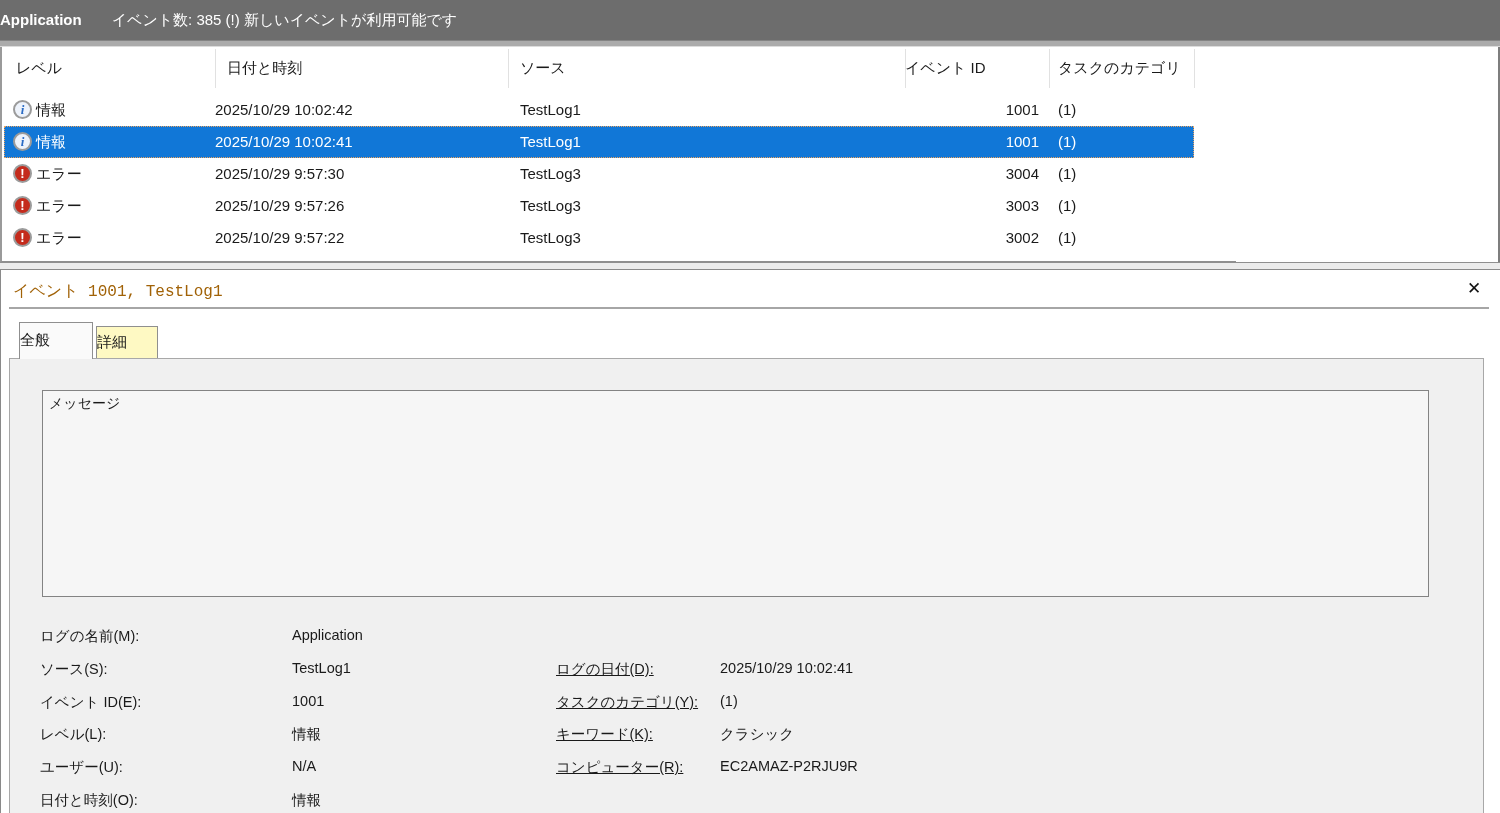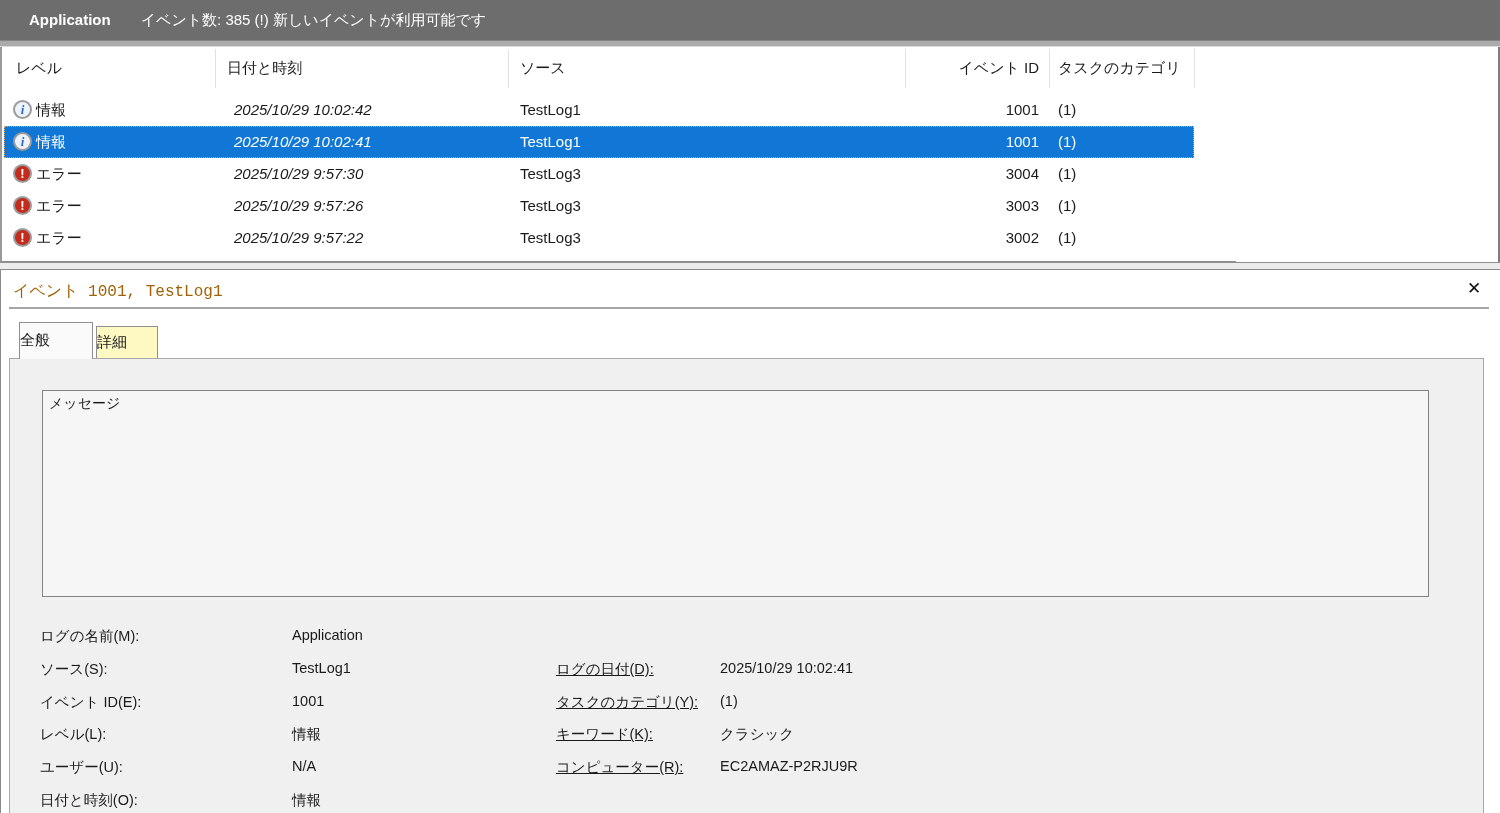--- a/index.html
+++ b/index.html
@@ -3,44 +3,44 @@
 <meta charset="utf-8">
 <style>
   * { box-sizing: border-box; margin: 0; padding: 0; }
   html,body { width:1500px; height:813px; overflow:hidden; background:#fff;
     font-family:"Liberation Sans","DejaVu Sans",sans-serif; color:#1a1a1a; }
   .app { position:relative; width:1500px; height:813px; border-right:2px solid #7e7e7e; }
 
   
   .topbar { position:absolute; left:0; top:0; width:1500px; height:40px;
     background:#6d6d6d; color:#fff; font-size:15px; line-height:40px;
-    padding-left:29px; white-space:nowrap; }
+    padding-left:0; white-space:nowrap; }
   .topbar .log-name { font-weight:bold; }
   .topbar .log-status { margin-left:30px; }
   .topbar-edge { position:absolute; left:0; top:40px; width:1500px; height:7px;
     background:#ababab; border-top:1px solid #848484; border-bottom:1px solid #dcdcdc; }
 
   
   .list { position:absolute; left:0; top:47px; width:1236px; height:215px;
     background:#fff; overflow:hidden; border-left:2px solid #9a9a9a;
     border-bottom:1px solid #8f8f8f; }
   .list-header { position:absolute; left:0; top:0; width:1500px; height:43px;
     background:#fff; font-size:15px; }
   .hsepcol { position:absolute; top:2px; height:39px; width:1px; background:#e1e1e1; }
   .col-lv   { position:absolute; left:14px;  top:12px; }
   .col-dt   { position:absolute; left:225px; top:12px; }
   .col-src  { position:absolute; left:518px; top:12px; }
-  .col-id   { position:absolute; left:903px; top:12px; width:134px; text-align:right; }
+  .col-id   { position:absolute; left:903px; top:12px; width:134px; text-align:left; }
   .col-cat  { position:absolute; left:1056px;top:12px; }
 
   .rows { position:absolute; left:0; top:47px; width:1500px; }
   .row { position:absolute; left:0; width:1500px; height:32px; font-size:15px; }
   .row .cell { position:absolute; top:7px; }
   .row .c-lv  { left:34px; }
-  .row .c-dt  { left:232px;font-style:italic; }
+  .row .c-dt  { left:213px; }
   .row .c-src { left:518px; }
   .row .c-id  { left:903px; width:134px; text-align:right; }
   .row .c-cat { left:1056px; }
   .row .sel-band { display:none; }
   .row.selected .sel-band { display:block; position:absolute; left:2px; top:0;
     width:1190px; height:32px; background:#1177d7; border:1px dotted #eba35f; }
   .row.selected .cell, .row.selected .lvicon { z-index:2; }
   .row.selected { color:#fff; }
 
   .lvicon { position:absolute; left:11px; top:6px; width:19px; height:19px;

